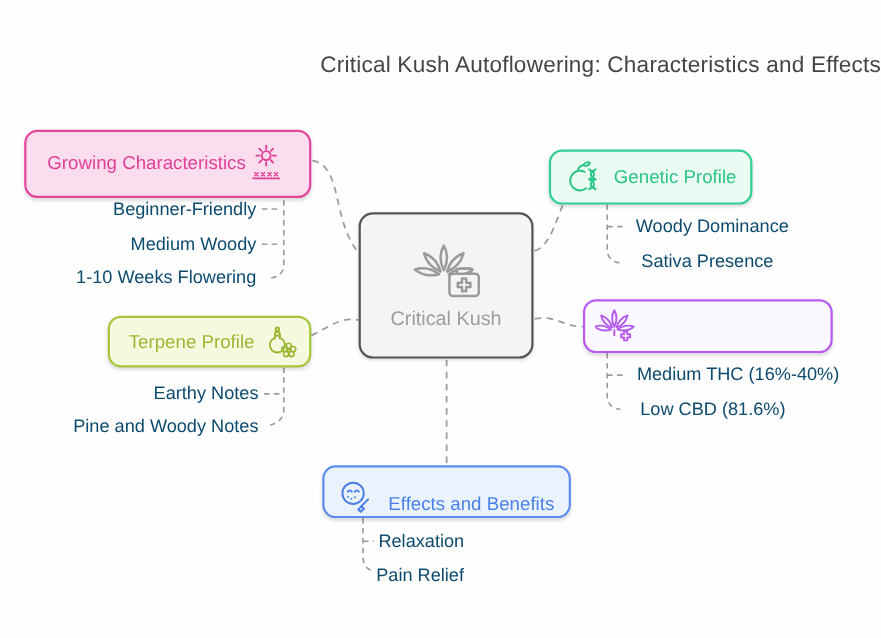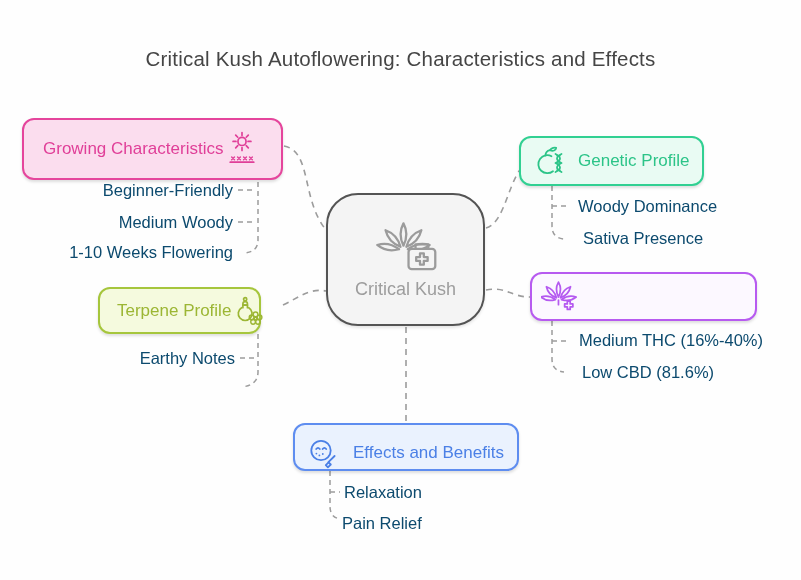--- a/index.html
+++ b/index.html
@@ -1,42 +1,42 @@
 <!DOCTYPE html>
 <html><head>
 <meta charset="utf-8">
 <style>
   html,body{margin:0;padding:0;background:#ffffff;}
   .canvas{position:relative;width:801px;height:580px;background:#fefefe;overflow:hidden;
           font-family:"Liberation Sans",sans-serif;}
-  .title{position:absolute;left:0;right:0;top:47px;text-align:center;
+  .title{position:absolute;left:0;right:0;top:47px;text-align:right;
          font-size:20.5px;font-weight:400;color:#454545;letter-spacing:.2px;}
   svg.connectors{position:absolute;left:0;top:0;width:801px;height:580px;pointer-events:none;}
   .conn{fill:none;stroke:#9c9c9c;stroke-width:1.6;stroke-dasharray:6 5;}
   .conn-sub{fill:none;stroke:#9c9c9c;stroke-width:1.5;stroke-dasharray:5 4;}
 
   .branch{position:absolute;display:flex;align-items:center;box-sizing:border-box;
           border:2px solid;border-radius:12px;font-size:17px;white-space:nowrap;
           box-shadow:0 2px 3px rgba(0,0,0,.13);}
   .branch .lbl{white-space:nowrap;}
   .branch svg{flex:0 0 auto;display:block;}
 
   .b-growing{left:22px;top:118px;width:261px;height:62px;background:#fbddee;
              border-color:#e5459c;color:#e03f98;padding:0 23px 0 19px;justify-content:space-between;text-align:center;}
-  .b-terpene{left:98px;top:287px;width:163px;height:47px;background:#f5fade;
+  .b-terpene{left:98px;top:287px;width:185px;height:47px;background:#f5fade;
              border-color:#a6c63c;color:#9cb634;padding:0 9px 0 17px;justify-content:space-between;}
-  .b-genetic{left:519px;top:136px;width:185px;height:50px;background:#e9fbf3;
+  .b-genetic{left:499px;top:136px;width:185px;height:50px;background:#e9fbf3;
              border-color:#31d092;color:#2cc488;padding:0 8px 0 11px;gap:10px;}
   .b-thc{left:530px;top:272px;width:227px;height:49px;background:#fcf8ff;
          border-color:#b75af0;color:#b55af0;padding:0 8px 0 9px;gap:9px;}
   .b-effects{left:293px;top:423px;width:226px;height:48px;background:#eaf2fe;
-             border-color:#5e8df0;color:#4b80e6;padding:12px 8px 0 11px;gap:11px;}
+             border-color:#5e8df0;color:#4b80e6;padding:12px 8px 0 11px;gap:11px;align-items:flex-end;}
 
   .center-node{position:absolute;left:326px;top:193px;width:159px;height:133px;box-sizing:border-box;
-               background:#f4f4f4;border:2px solid #545454;border-radius:32px;
+               background:#f4f4f4;border:2px solid #545454;border-radius:13px;
                display:flex;flex-direction:column;align-items:center;justify-content:center;
                color:#9d9d9d;box-shadow:0 2px 3px rgba(0,0,0,.10);}
   .center-label{font-size:18px;line-height:26px;text-align:center;margin-top:3px;}
 
   .sub{position:absolute;font-size:16.5px;line-height:20px;color:#0c4a6e;white-space:nowrap;}
   .sub.r{text-align:right;}
 </style>
 </head>
 <body>
 
@@ -157,20 +157,21 @@
       <path d="M19.8,30.2 l2.8,-2.9 2.2,2.2 -2.9,2.8 z"></path>
     </svg>
     <span class="lbl">Effects and Benefits</span>
   </div>
 
   <span class="sub r" style="right:568px;top:180px">Beginner-Friendly</span>
   <span class="sub r" style="right:568px;top:212px">Medium Woody</span>
   <span class="sub r" style="right:568px;top:242px">1-10 Weeks Flowering</span>
 
   <span class="sub r" style="right:566px;top:348px">Earthy Notes</span>
+  <span class="sub r" style="right:566px;top:378px">Pine and Woody Notes</span>
 
   <span class="sub" style="left:578px;top:196px">Woody Dominance</span>
   <span class="sub" style="left:583px;top:228px">Sativa Presence</span>
 
   <span class="sub" style="left:579px;top:330px">Medium THC (16%-40%)</span>
   <span class="sub" style="left:582px;top:362px">Low CBD (81.6%)</span>
 
   <span class="sub" style="left:344px;top:482px">Relaxation</span>
   <span class="sub" style="left:342px;top:513px">Pain Relief</span>
 

